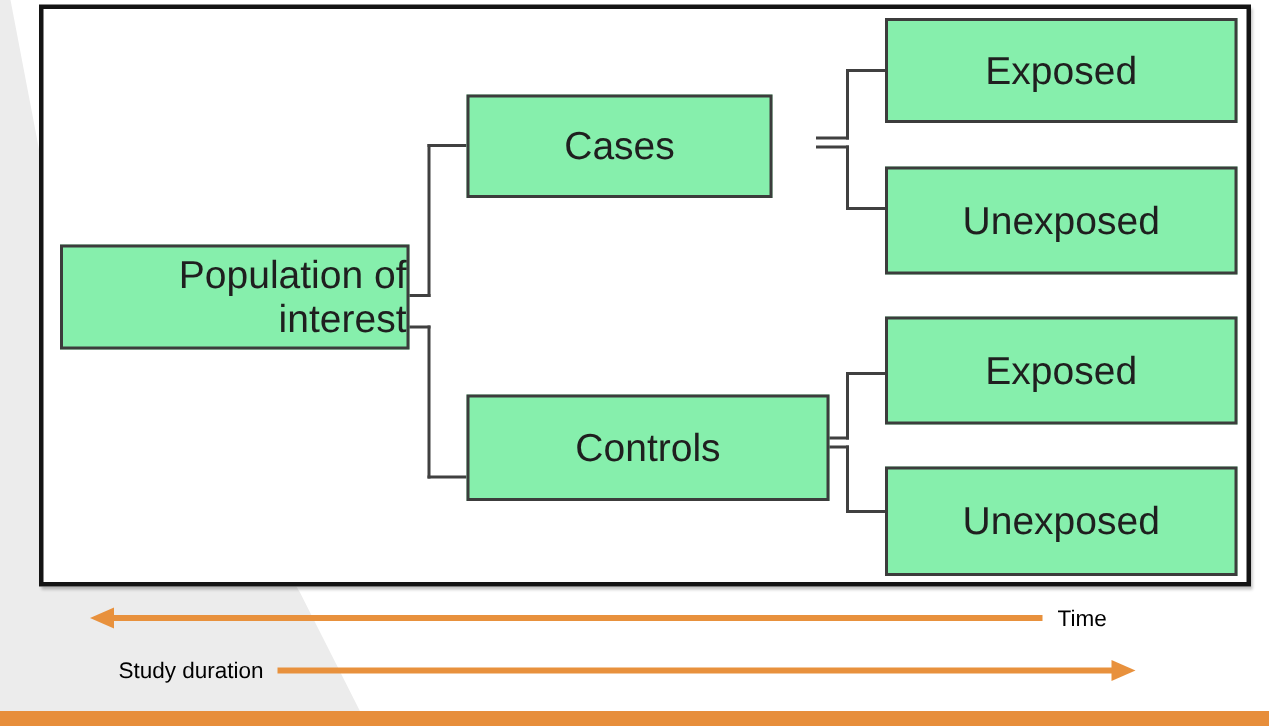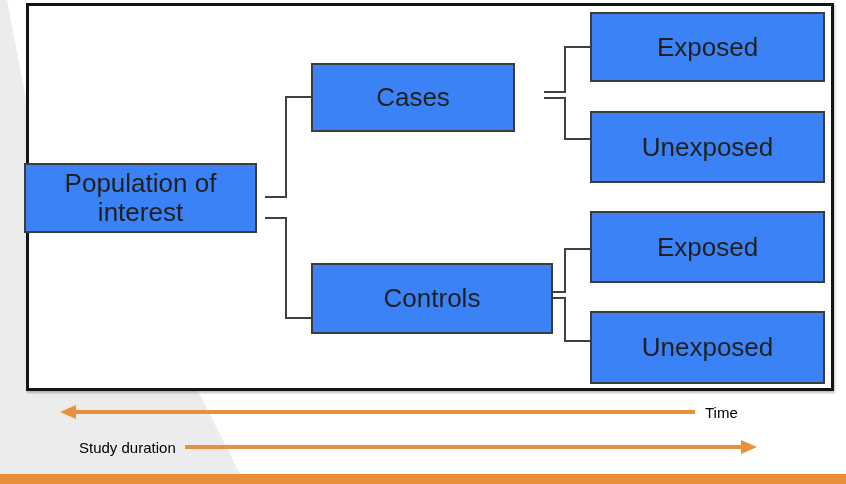--- a/index.html
+++ b/index.html
@@ -20,25 +20,25 @@
     position:absolute;left:0;top:0;width:846px;height:484px;
     background:var(--gray-bg);
     clip-path:polygon(0 0,7px 0,28px 110px,200px 395px,245px 484px,0 484px);
   }
   .frame{
     position:absolute;left:26px;top:3px;width:808px;height:388px;
     background:#fff;border:3px solid var(--frame-border);box-sizing:border-box;
     box-shadow:1px 2px 2px rgba(0,0,0,0.25);
   }
   .node{
-    position:absolute;background:#3b82f6;border:2px solid var(--box-border);
+    position:absolute;background:#86efac;border:2px solid var(--box-border);
     box-sizing:border-box;display:flex;align-items:center;justify-content:center;
     text-align:center;font-size:26px;line-height:29px;color:var(--text);
   }
-  .n-population{left:24px;top:163px;width:233px;height:70px;}
+  .n-population{left:40px;top:163px;width:233px;height:70px;text-align:right;}
   .n-cases{left:311px;top:63px;width:204px;height:69px;}
   .n-controls{left:311px;top:263px;width:242px;height:71px;}
   .n-exposed1{left:590px;top:12px;width:235px;height:70px;}
   .n-unexposed1{left:590px;top:111px;width:235px;height:72px;}
   .n-exposed2{left:590px;top:211px;width:235px;height:72px;}
   .n-unexposed2{left:590px;top:311px;width:235px;height:73px;}
   .seg{position:absolute;background:var(--line);}
   .arrow-line{position:absolute;height:4px;background:var(--accent);}
   .head{position:absolute;width:0;height:0;}
   .head-left{border-top:7px solid transparent;border-bottom:7px solid transparent;border-right:16px solid var(--accent);}

